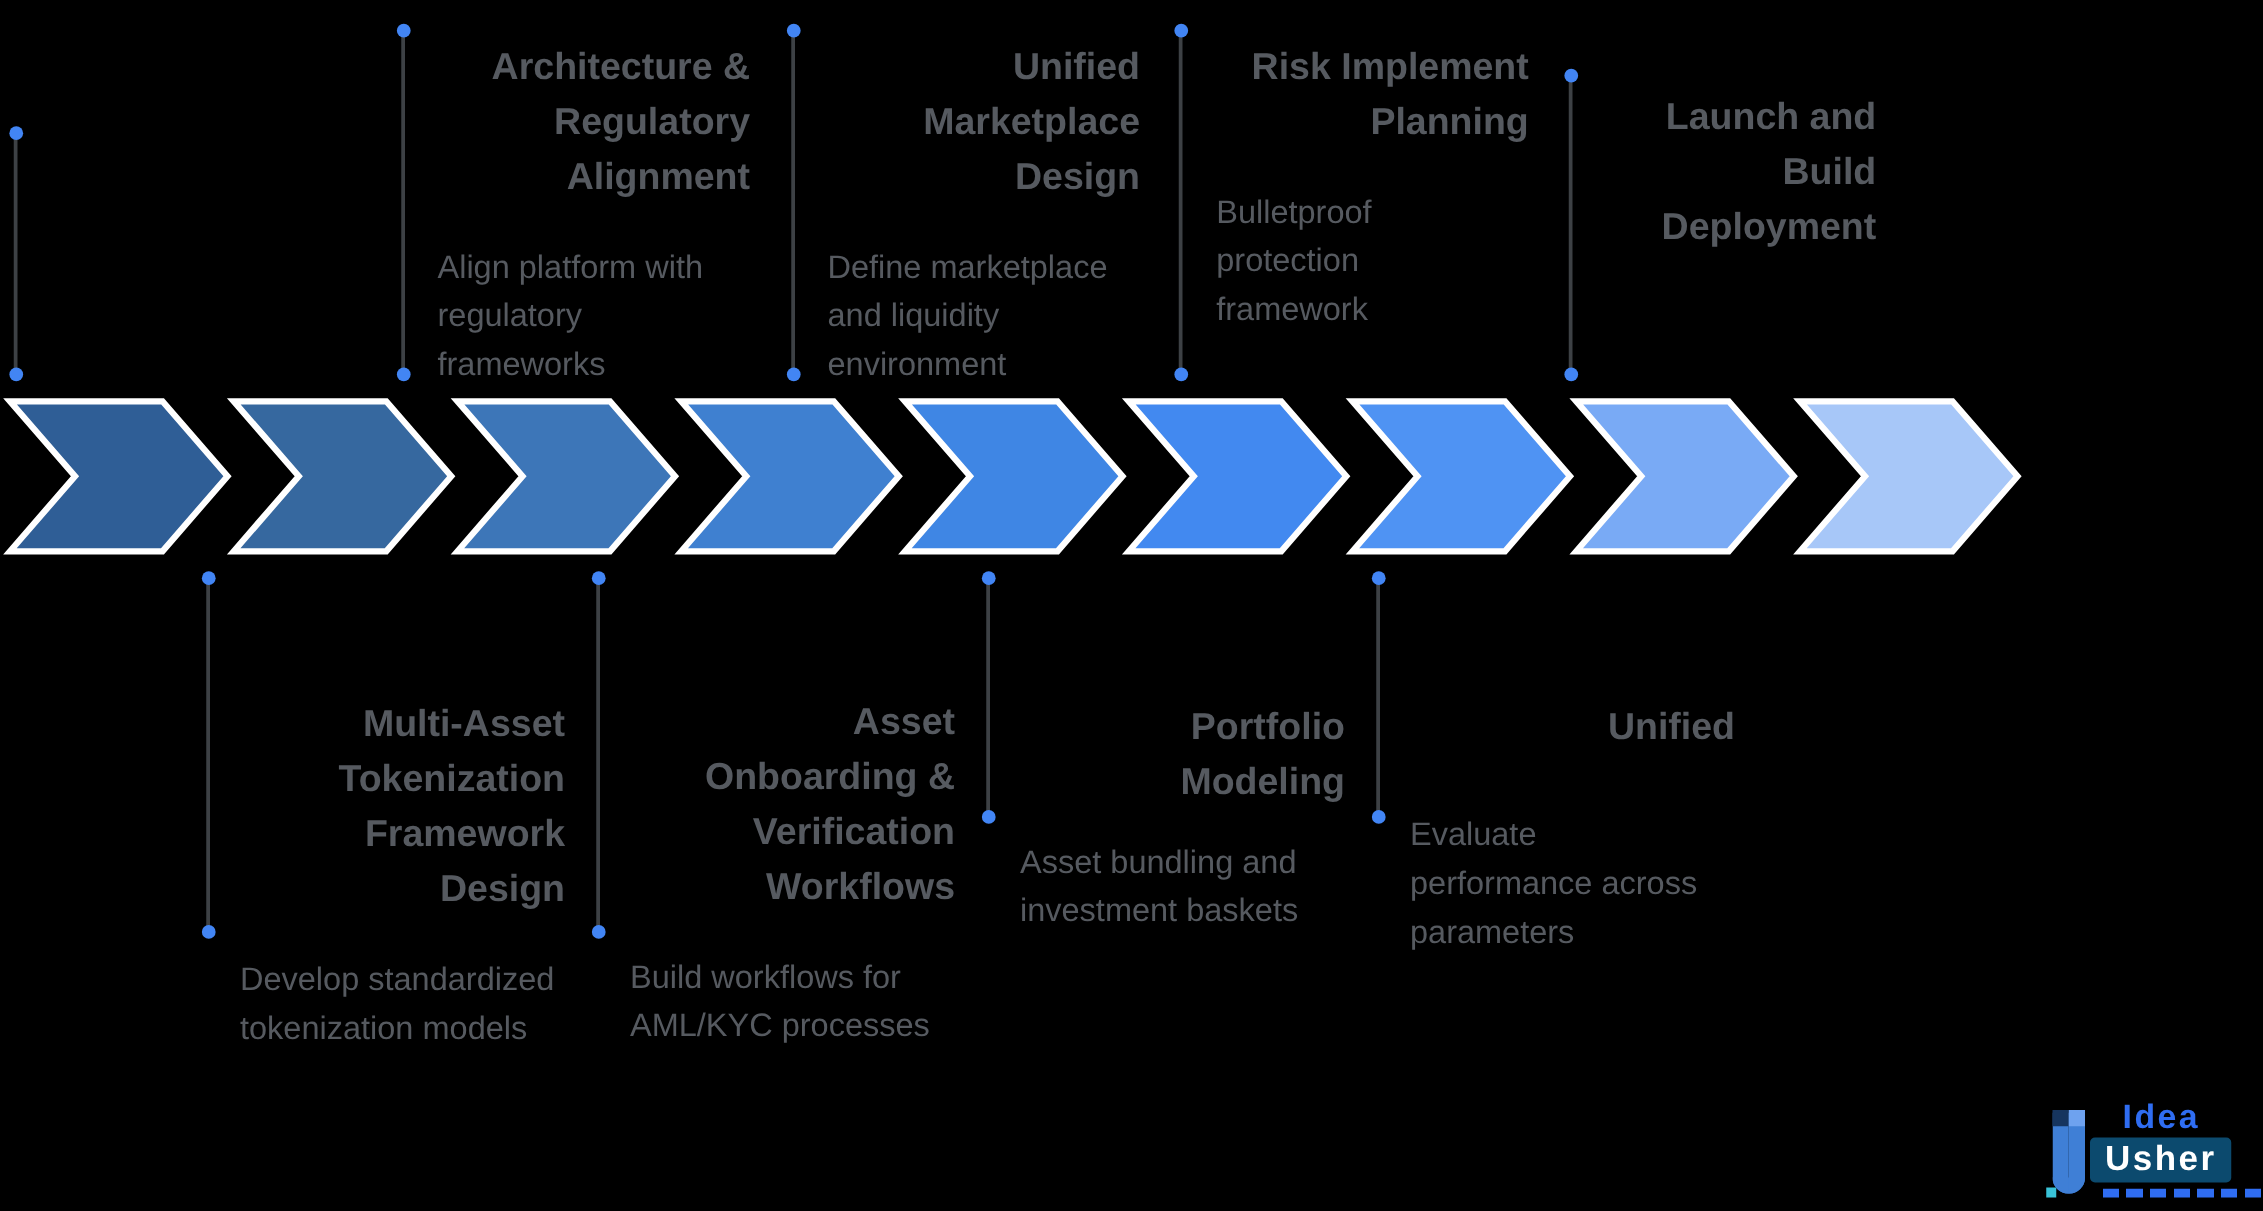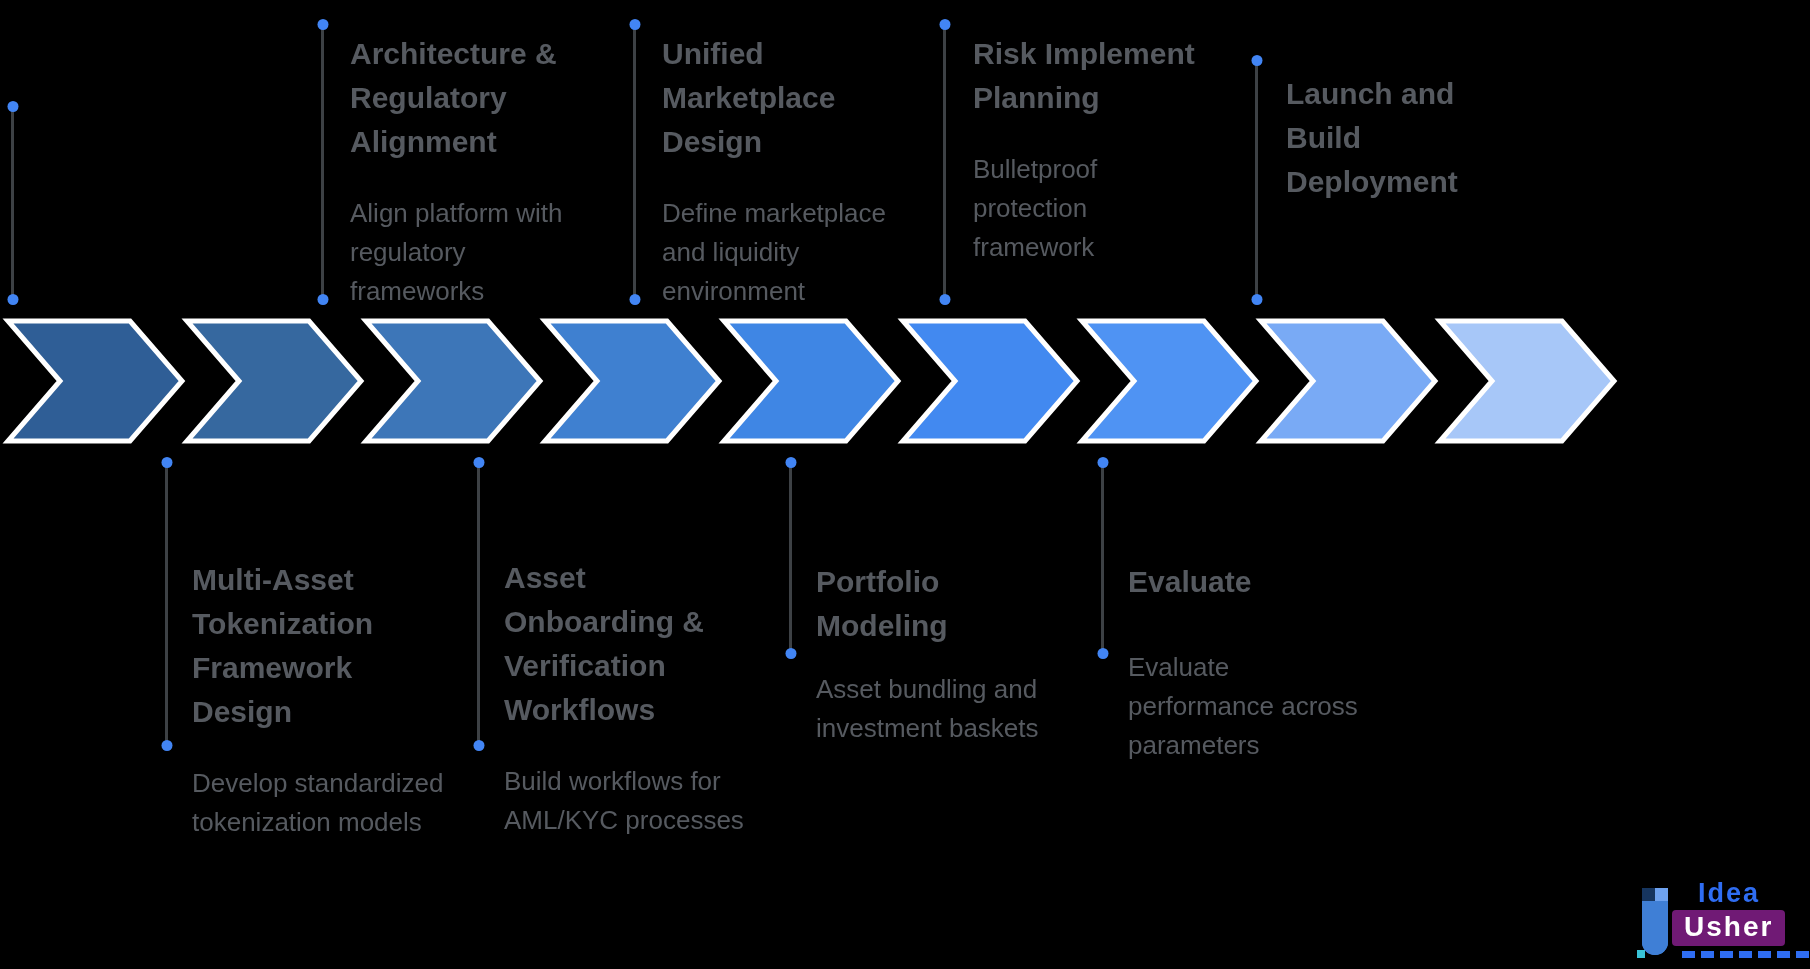--- a/index.html
+++ b/index.html
@@ -25,20 +25,21 @@
     transform:translateX(-50%);
   }
   .stem::before{top:-5px;}
   .stem::after{bottom:-5px;}
   .phase{position:absolute;}
   .ptitle{
     font-size:30px;
     font-weight:bold;
     line-height:44px;
     color:var(--text,#565a60);
+    text-align:right;
   }
   .pbody{
     font-size:26px;
     line-height:39px;
     color:var(--text,#565a60);
     margin-top:30px;
   }
   #chevrons{
     position:absolute;
     left:0;top:318px;
@@ -70,21 +71,21 @@
   .logo-u .sq3{
     position:absolute;left:-18px;bottom:-16px;
     width:8px;height:8px;background:#39c3d8;
   }
   .logo-text{margin-left:4px;display:flex;flex-direction:column;align-items:flex-start;}
   .logo-idea{
     color:#2f6df2;font-weight:bold;font-size:27px;line-height:27px;
     margin-left:26px;letter-spacing:2px;
   }
   .logo-usher-box{
-    background:#701a75;color:#fff;
+    background:#0c4a6e;color:#fff;
     font-weight:bold;font-size:28px;line-height:32px;
     padding:1px 12px 3px 12px;border-radius:4px;margin-top:3px;
     letter-spacing:2px;
   }
   .logo-tagline{
     height:7px;width:146px;margin-top:5px;margin-left:10px;
     background:repeating-linear-gradient(90deg,#2f6df2 0 13px,transparent 13px 19px);
   }
 </style>
 </head>
@@ -144,21 +145,21 @@
     <div class="ptitle" style="width:260px">Asset Onboarding &amp; Verification Workflows</div>
     <div class="pbody" style="width:255px">Build workflows for AML/KYC processes</div>
   </div>
 
   <div class="phase" style="left:816px;top:560px">
     <div class="ptitle" style="width:260px">Portfolio Modeling</div>
     <div class="pbody" style="width:275px;margin-top:22px">Asset bundling and investment baskets</div>
   </div>
 
   <div class="phase" style="left:1128px;top:560px">
-    <div class="ptitle" style="width:260px">Evaluate</div>
+    <div class="ptitle" style="width:260px">Unified</div>
     <div class="pbody" style="width:235px;margin-top:44px">Evaluate performance across parameters</div>
   </div>
 
   <div class="logo">
     <div class="logo-u">
       <span class="sq1"></span>
       <span class="sq2"></span>
       <span class="sq3"></span>
     </div>
     <div class="logo-text">

